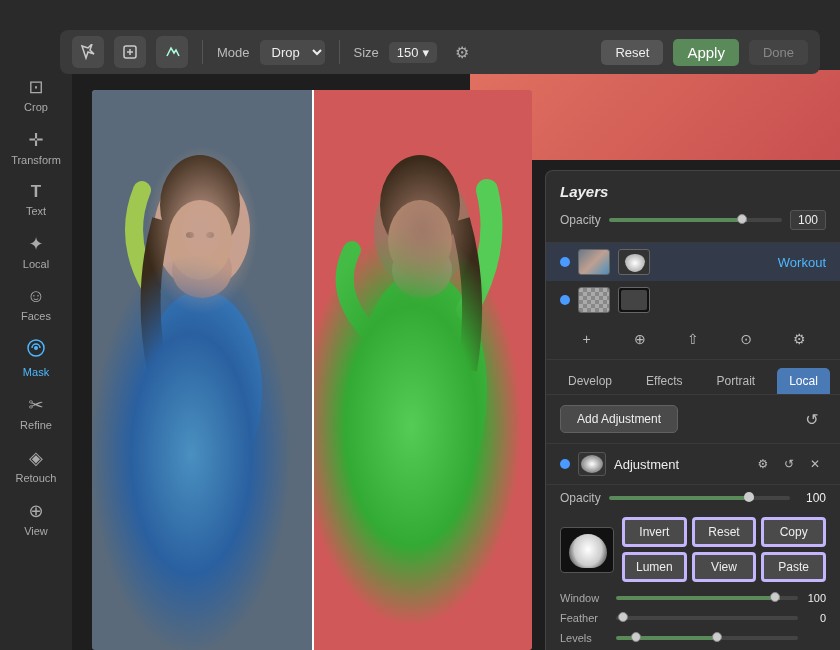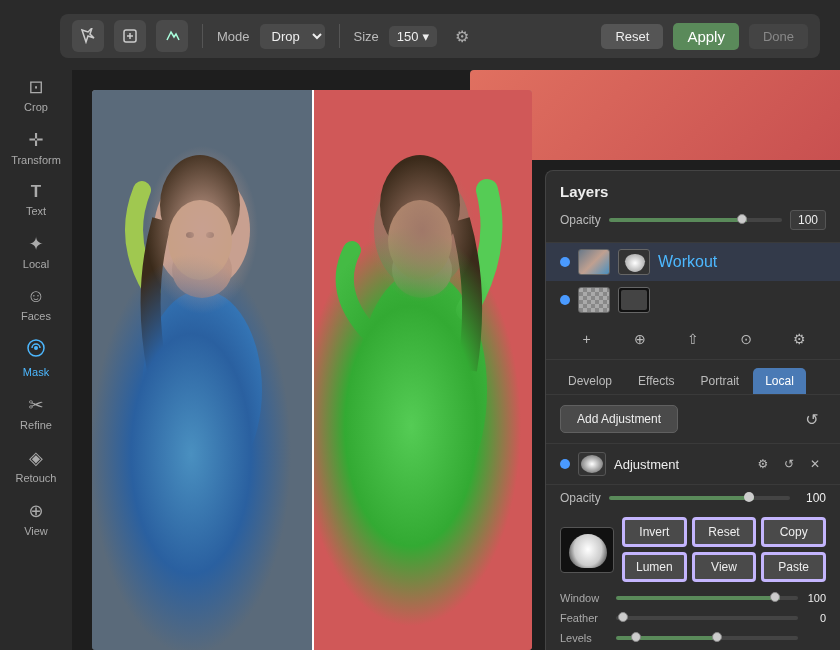--- a/index.html
+++ b/index.html
@@ -8,21 +8,21 @@
       height: 650px;
       background: #2a2a2a;
       font-family: -apple-system, BlinkMacSystemFont, 'Segoe UI', sans-serif;
       overflow: hidden;
       position: relative;
     }
 
     
     .top-toolbar {
       position: absolute;
-      top: 14px;
+      top: 30px;
       left: 60px;
       right: 20px;
       height: 44px;
       background: #3a3a3a;
       border-radius: 8px;
       display: flex;
       align-items: center;
       padding: 0 12px;
       gap: 10px;
       z-index: 100;
@@ -203,20 +203,21 @@
     }
     .panel-section {
       padding: 12px 14px;
       border-bottom: 1px solid #3a3a3a;
     }
     .panel-title {
       color: #eee;
       font-size: 15px;
       font-weight: 600;
       margin-bottom: 10px;
+      font-style: italic;
     }
     .opacity-row {
       display: flex; align-items: center; gap: 8px;
       font-size: 12px; color: #bbb;
     }
     .opacity-slider {
       flex: 1;
       height: 4px;
       background: linear-gradient(to right, #5a8a5a 80%, #444 80%);
       border-radius: 2px;
@@ -284,21 +285,21 @@
       background: #111;
       position: relative;
     }
     .layer-thumb.bg-mask::after {
       content: '';
       position: absolute;
       inset: 2px;
       background: #444;
       border-radius: 2px;
     }
-    .layer-name { color: #eee; font-size: 16px; flex: 1; }
+    .layer-name { color: #eee; font-size: 13px; flex: 1; text-align: right; }
     .layer-name.active { color: #4db8ff; }
 
     
     .layer-toolbar {
       display: flex; align-items: center; justify-content: space-around;
       padding: 6px 14px;
       border-bottom: 1px solid #3a3a3a;
     }
     .layer-tool-btn {
       width: 28px; height: 28px;
@@ -306,21 +307,21 @@
       border: none; cursor: pointer;
       color: #bbb; font-size: 14px;
       display: flex; align-items: center; justify-content: center;
       border-radius: 4px;
     }
 
     
     .tab-bar {
       display: flex; align-items: center;
       padding: 8px 10px 0;
-      gap: 2px;
+      gap: 10px;
       border-bottom: 1px solid #3a3a3a;
     }
     .tab-btn {
       padding: 6px 12px;
       background: transparent;
       border: none; border-radius: 5px 5px 0 0;
       color: #bbb; font-size: 12px; cursor: pointer;
     }
     .tab-btn.active {
       background: #4a7ab5;

